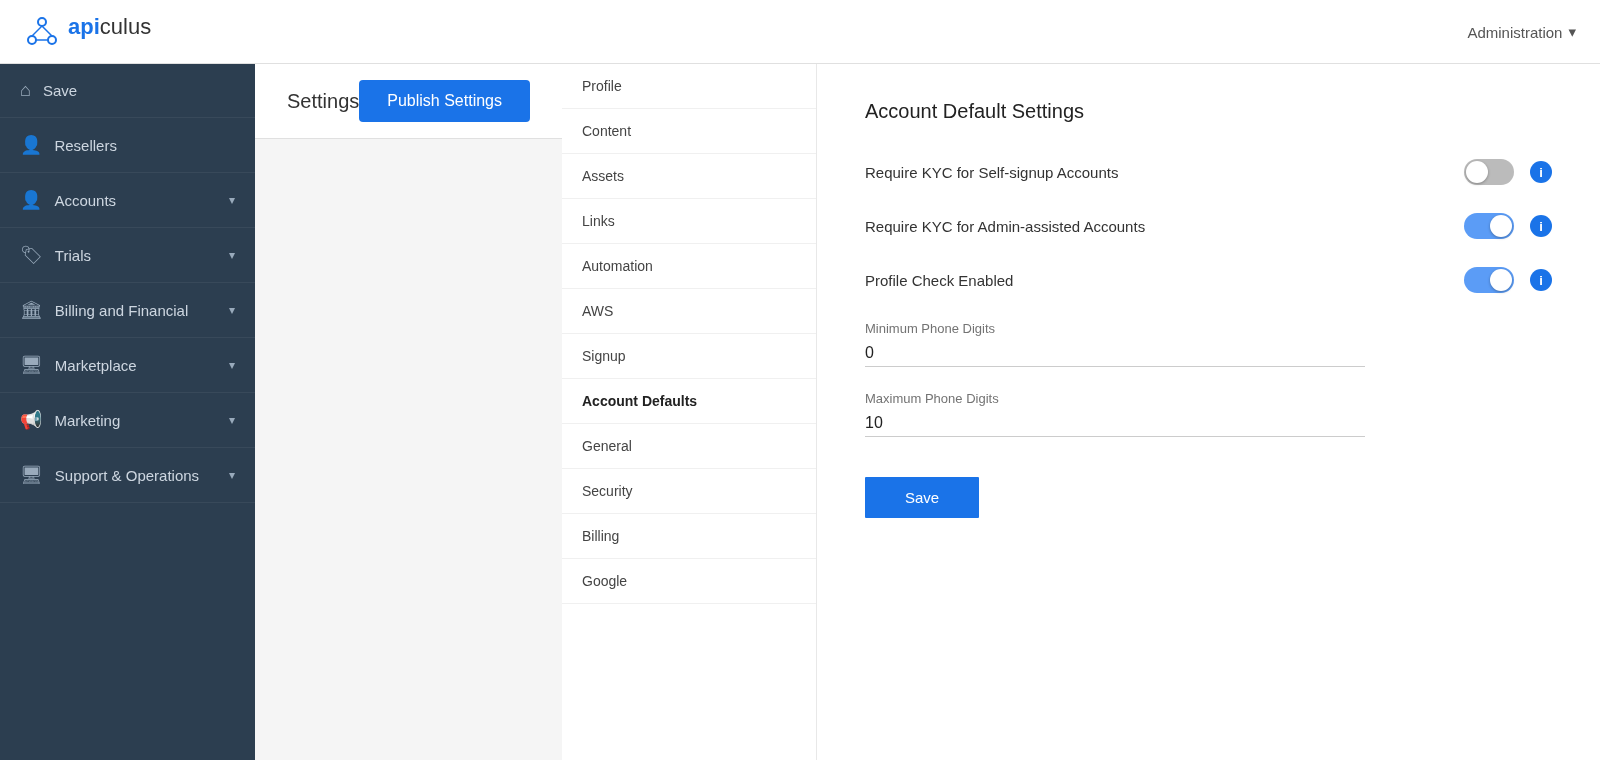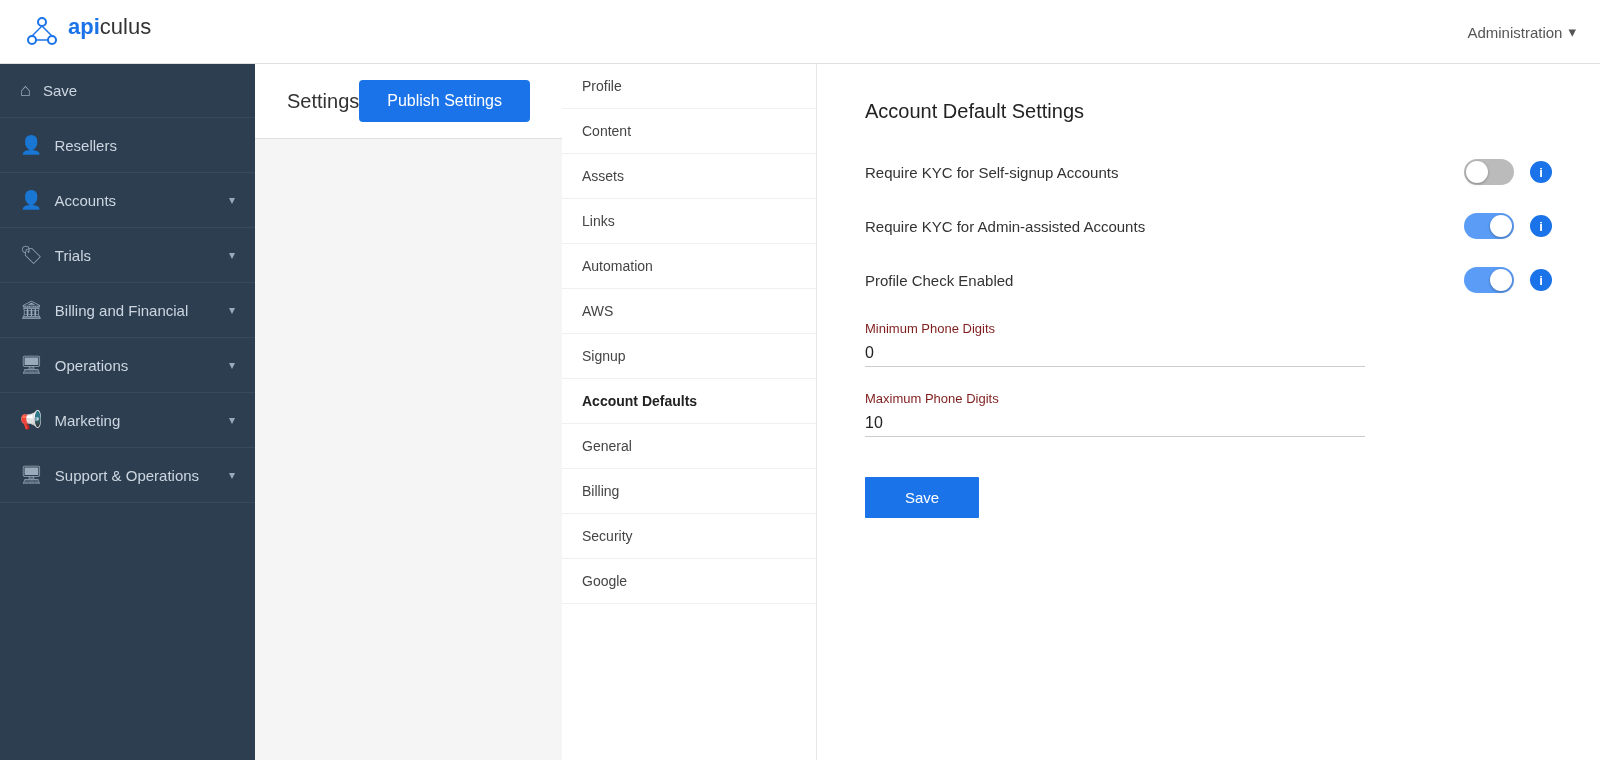--- a/index.html
+++ b/index.html
@@ -208,21 +208,21 @@
       flex-shrink: 0;
     }
 
     
     .field-group {
       margin-bottom: 24px;
       max-width: 500px;
     }
     .field-label {
       font-size: 13px;
-      color: #7f1d1d;
+      color: #737373;
       margin-bottom: 4px;
     }
     .field-value {
       font-size: 16px;
       color: #222;
       padding: 6px 0 8px 0;
       border-bottom: 1px solid #ccc;
       width: 100%;
     }
 
@@ -294,21 +294,21 @@
     <div class="sidebar-item">
       <div class="sidebar-item-left">
         <span class="sidebar-icon">🏛</span>
         <span>Billing and Financial</span>
       </div>
       <span class="chevron">▾</span>
     </div>
     <div class="sidebar-item">
       <div class="sidebar-item-left">
         <span class="sidebar-icon">🖥</span>
-        <span>Operations</span>
+        <span>Marketplace</span>
       </div>
       <span class="chevron">▾</span>
     </div>
     <div class="sidebar-item">
       <div class="sidebar-item-left">
         <span class="sidebar-icon">📢</span>
         <span>Marketing</span>
       </div>
       <span class="chevron">▾</span>
     </div>
@@ -333,22 +333,22 @@
       <div class="settings-nav">
         <div class="settings-nav-item">Profile</div>
         <div class="settings-nav-item">Content</div>
         <div class="settings-nav-item">Assets</div>
         <div class="settings-nav-item">Links</div>
         <div class="settings-nav-item">Automation</div>
         <div class="settings-nav-item">AWS</div>
         <div class="settings-nav-item">Signup</div>
         <div class="settings-nav-item active">Account Defaults</div>
         <div class="settings-nav-item">General</div>
+        <div class="settings-nav-item">Security</div>
         <div class="settings-nav-item">Billing</div>
-        <div class="settings-nav-item">Security</div>
         <div class="settings-nav-item">Google</div>
       </div>
 
       <div class="settings-content">
         <div class="section-title">Account Default Settings</div>
 
         
         <div class="toggle-row">
           <span class="toggle-label">Require KYC for Self-signup Accounts</span>
           <div class="toggle-switch">

